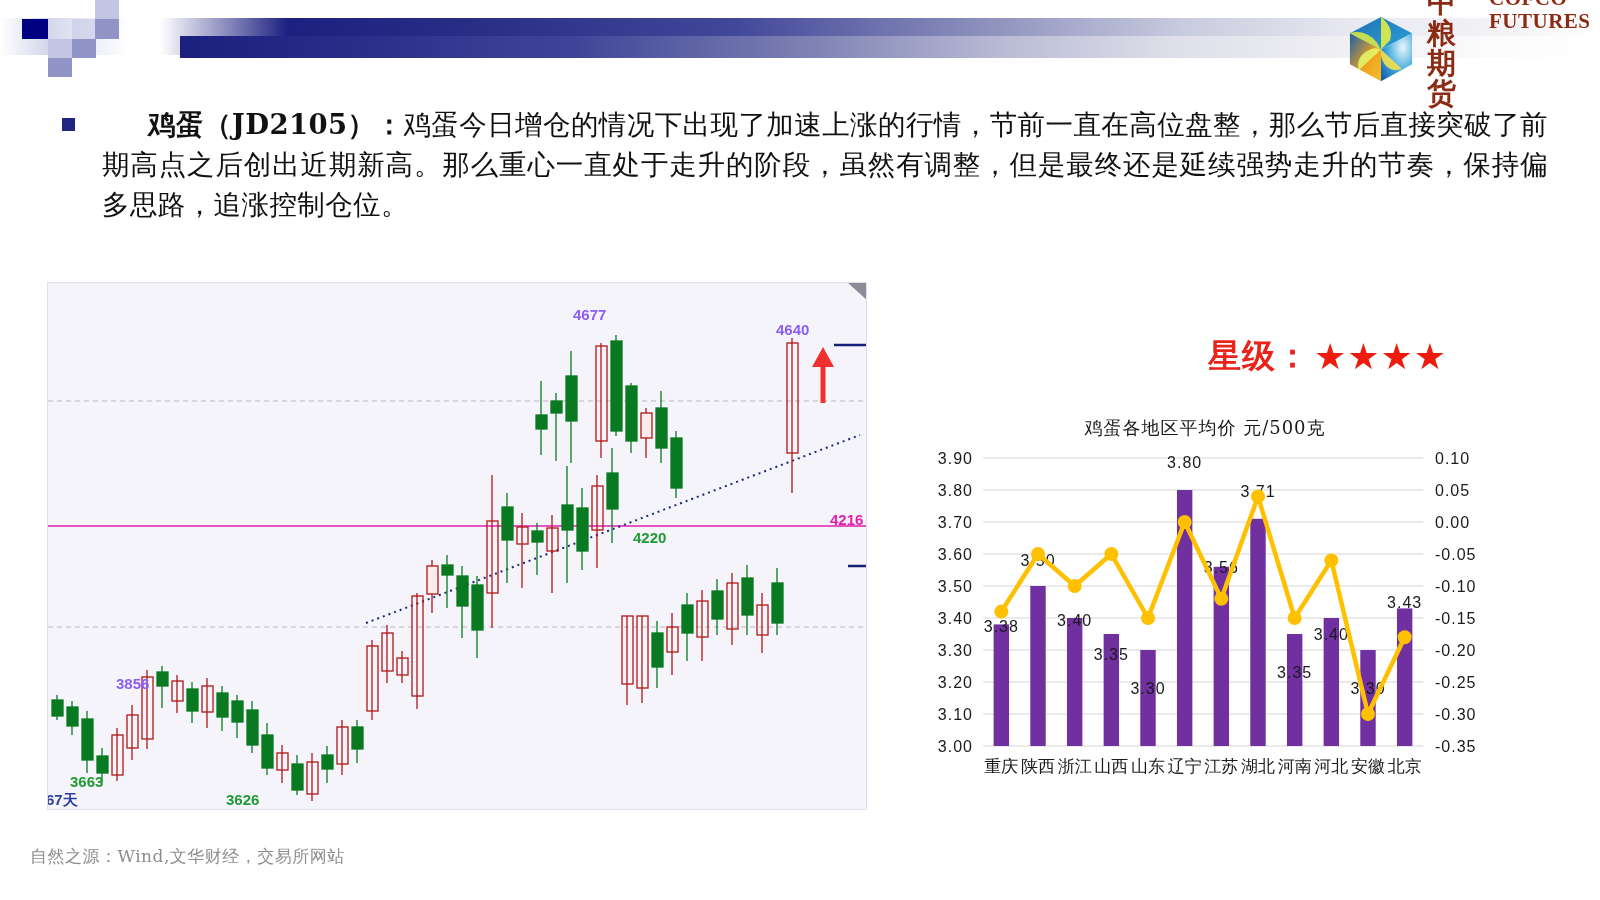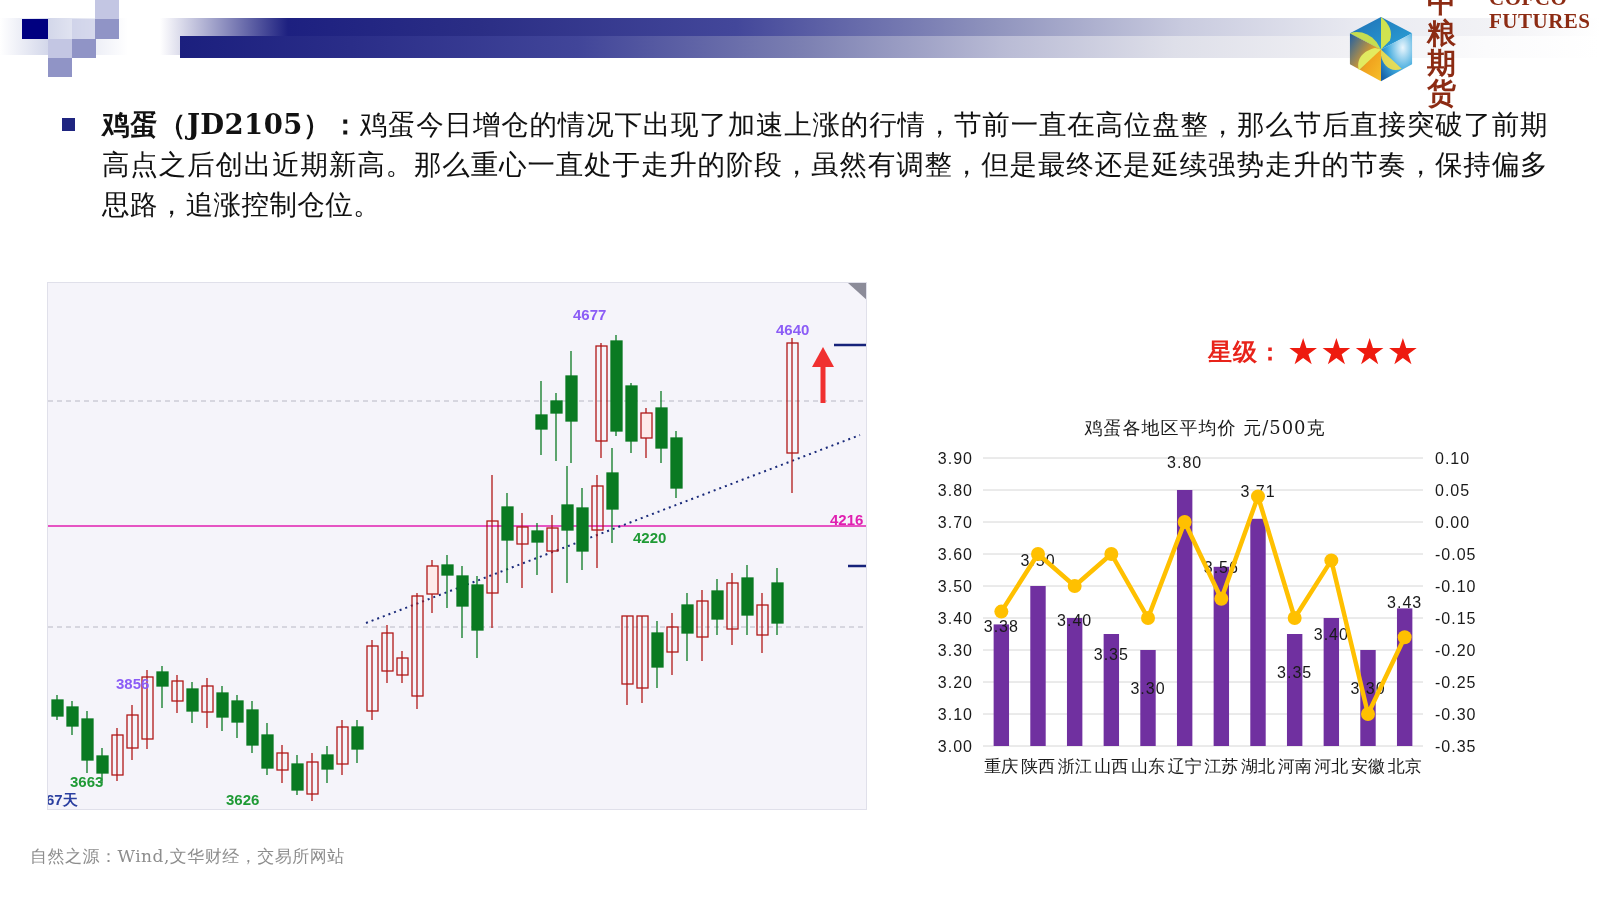--- a/index.html
+++ b/index.html
@@ -112,20 +112,21 @@
     margin-left: 44px;
     font-family: "DejaVu Serif", "Liberation Serif", serif;
     font-size: 27.5px;
     line-height: 40px;
     color: #111111;
     text-align: justify;
     letter-spacing: 0.4px;
   }
   #paragraph .lead {
     font-weight: bold;
+    margin-left: 46px;
   }
 
   
   #candle-panel {
     position: absolute;
     left: 47px; top: 282px;
     width: 820px; height: 528px;
     background: #f5f4fa;
     border: 1px solid #e0e0ea;
     box-sizing: border-box;
@@ -157,21 +158,21 @@
   
   #star-rating {
     position: absolute;
     left: 1208px; top: 334px;
     display: flex;
     align-items: center;
     gap: 4px;
   }
   #star-label {
     font-family: "DejaVu Serif", serif;
-    font-size: 24px;
+    font-size: 33px;
     font-weight: bold;
     color: #e8231a;
     letter-spacing: 1px;
   }
   #stars {
     font-size: 36px;
     color: #ee1b0f;
     letter-spacing: 1px;
     line-height: 1;
   }

